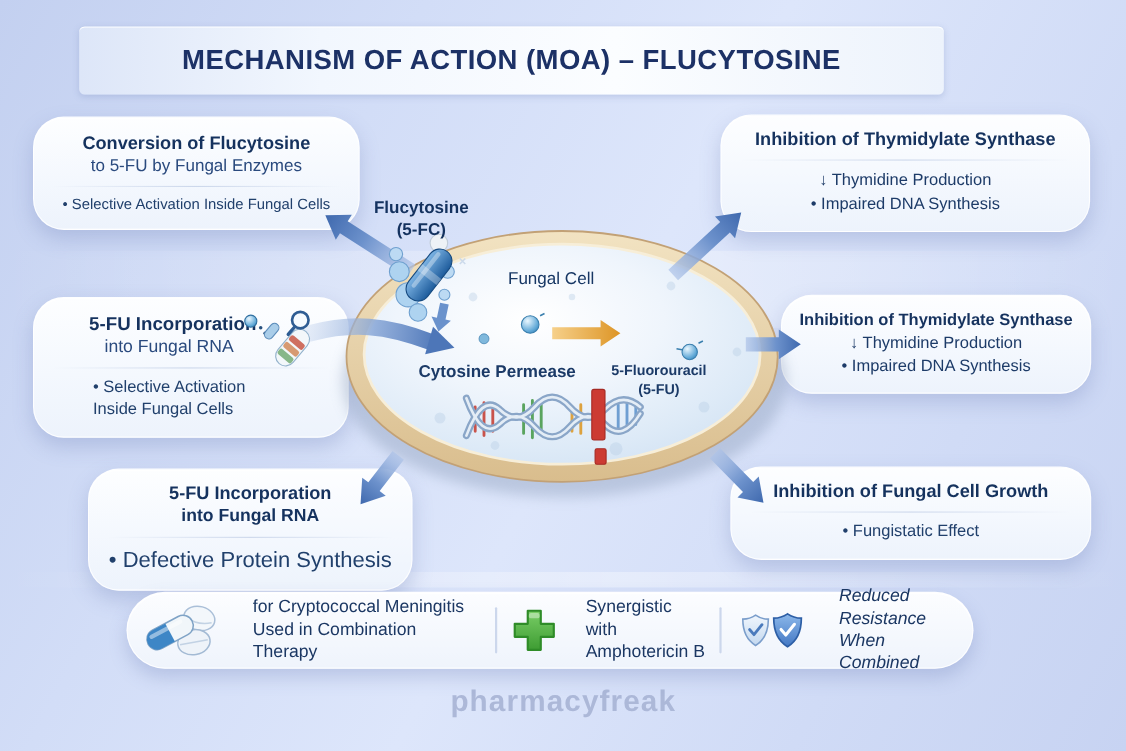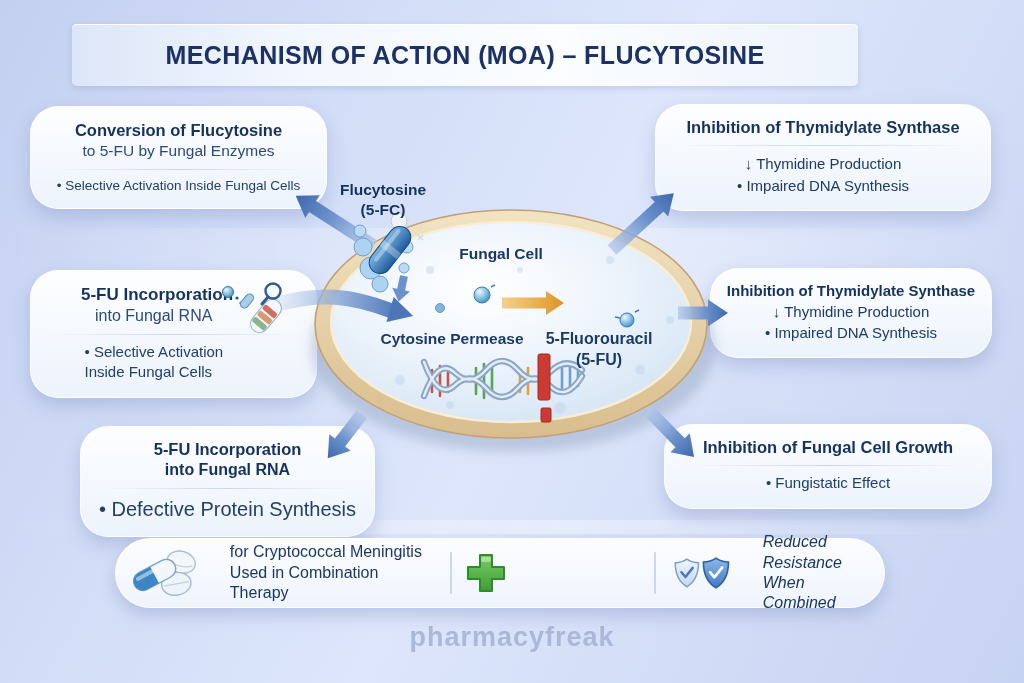--- a/index.html
+++ b/index.html
@@ -38,23 +38,23 @@
   #b4{left:80px;top:426px;width:281px;padding:12px 6px 13px;}
   #b5{left:664px;top:424px;width:314px;padding:12px 6px 14px;}
 
   
   #scene{position:absolute;left:0;top:0;z-index:3;pointer-events:none;}
 
   
   .lbl{position:absolute;z-index:4;transform:translateX(-50%);text-align:center;line-height:1.32;}
   .lbl .l1,.lbl .l2{display:block;}
   #lbl-flucytosine{left:383px;top:180px;font-weight:bold;font-size:15.5px;color:#14325f;}
-  #lbl-fungalcell{left:501px;top:244px;font-weight:bold;font-size:15.5px;color:#173764;}
+  #lbl-fungalcell{left:501px;top:244px;font-weight:normal;font-size:15.5px;color:#173764;}
   #lbl-permease{left:452px;top:329px;font-weight:bold;font-size:15.5px;color:#1b3a67;}
-  #lbl-5fu{left:599px;top:328px;font-weight:bold;font-size:16px;color:#1b3a67;}
+  #lbl-5fu{left:599px;top:328px;font-weight:bold;font-size:13px;color:#1b3a67;}
 
   
   .footer-bar{position:absolute;left:115px;top:538px;width:770px;height:70px;z-index:2;border-radius:35px;
       background:linear-gradient(180deg,#fcfdff,#eff4fc);
       border:1px solid rgba(255,255,255,.9);
       box-shadow:0 8px 16px rgba(100,120,175,.28), inset 0 1px 0 #fff;
       display:flex;align-items:center;padding:0 14px;box-sizing:border-box;}
   .f-item{display:flex;align-items:center;gap:25px;}
   .f-item.i1{flex:0 0 308px;}
   .f-item.i2{flex:0 0 178px;}
@@ -286,20 +286,24 @@
       <svg width="44" height="44" viewBox="0 0 44 44">
         <defs>
             <linearGradient id="gr" x1="0" y1="0" x2="0" y2="1">
           <stop offset="0" stop-color="#79ce66"></stop>
               <stop offset="1" stop-color="#3e9c33"></stop>
             </linearGradient>
           </defs>
         <path d="M16,4 h12 v12 h12 v12 h-12 v12 h-12 v-12 H4 V16 h12 Z" fill="url(#gr)" stroke="#2f8c28" stroke-width="2" stroke-linejoin="round"></path>
         <rect x="17" y="6" width="10" height="5" rx="2" fill="#ffffff" opacity="0.4"></rect>
       </svg>
+      <div class="f-text">
+        <div>Synergistic with</div>
+        <div>Amphotericin B</div>
+      </div>
     </div>
     <div class="f-div"></div>
     <div class="f-item i3">
       <svg width="96" height="48" viewBox="0 0 96 48">
         <defs>
           <linearGradient id="sh1" x1="0" y1="0" x2="0" y2="1">
               <stop offset="0" stop-color="#f0f6fd"></stop>
               <stop offset="1" stop-color="#c3d8ef"></stop>
             </linearGradient>
           <linearGradient id="sh2" x1="0" y1="0" x2="0" y2="1">

